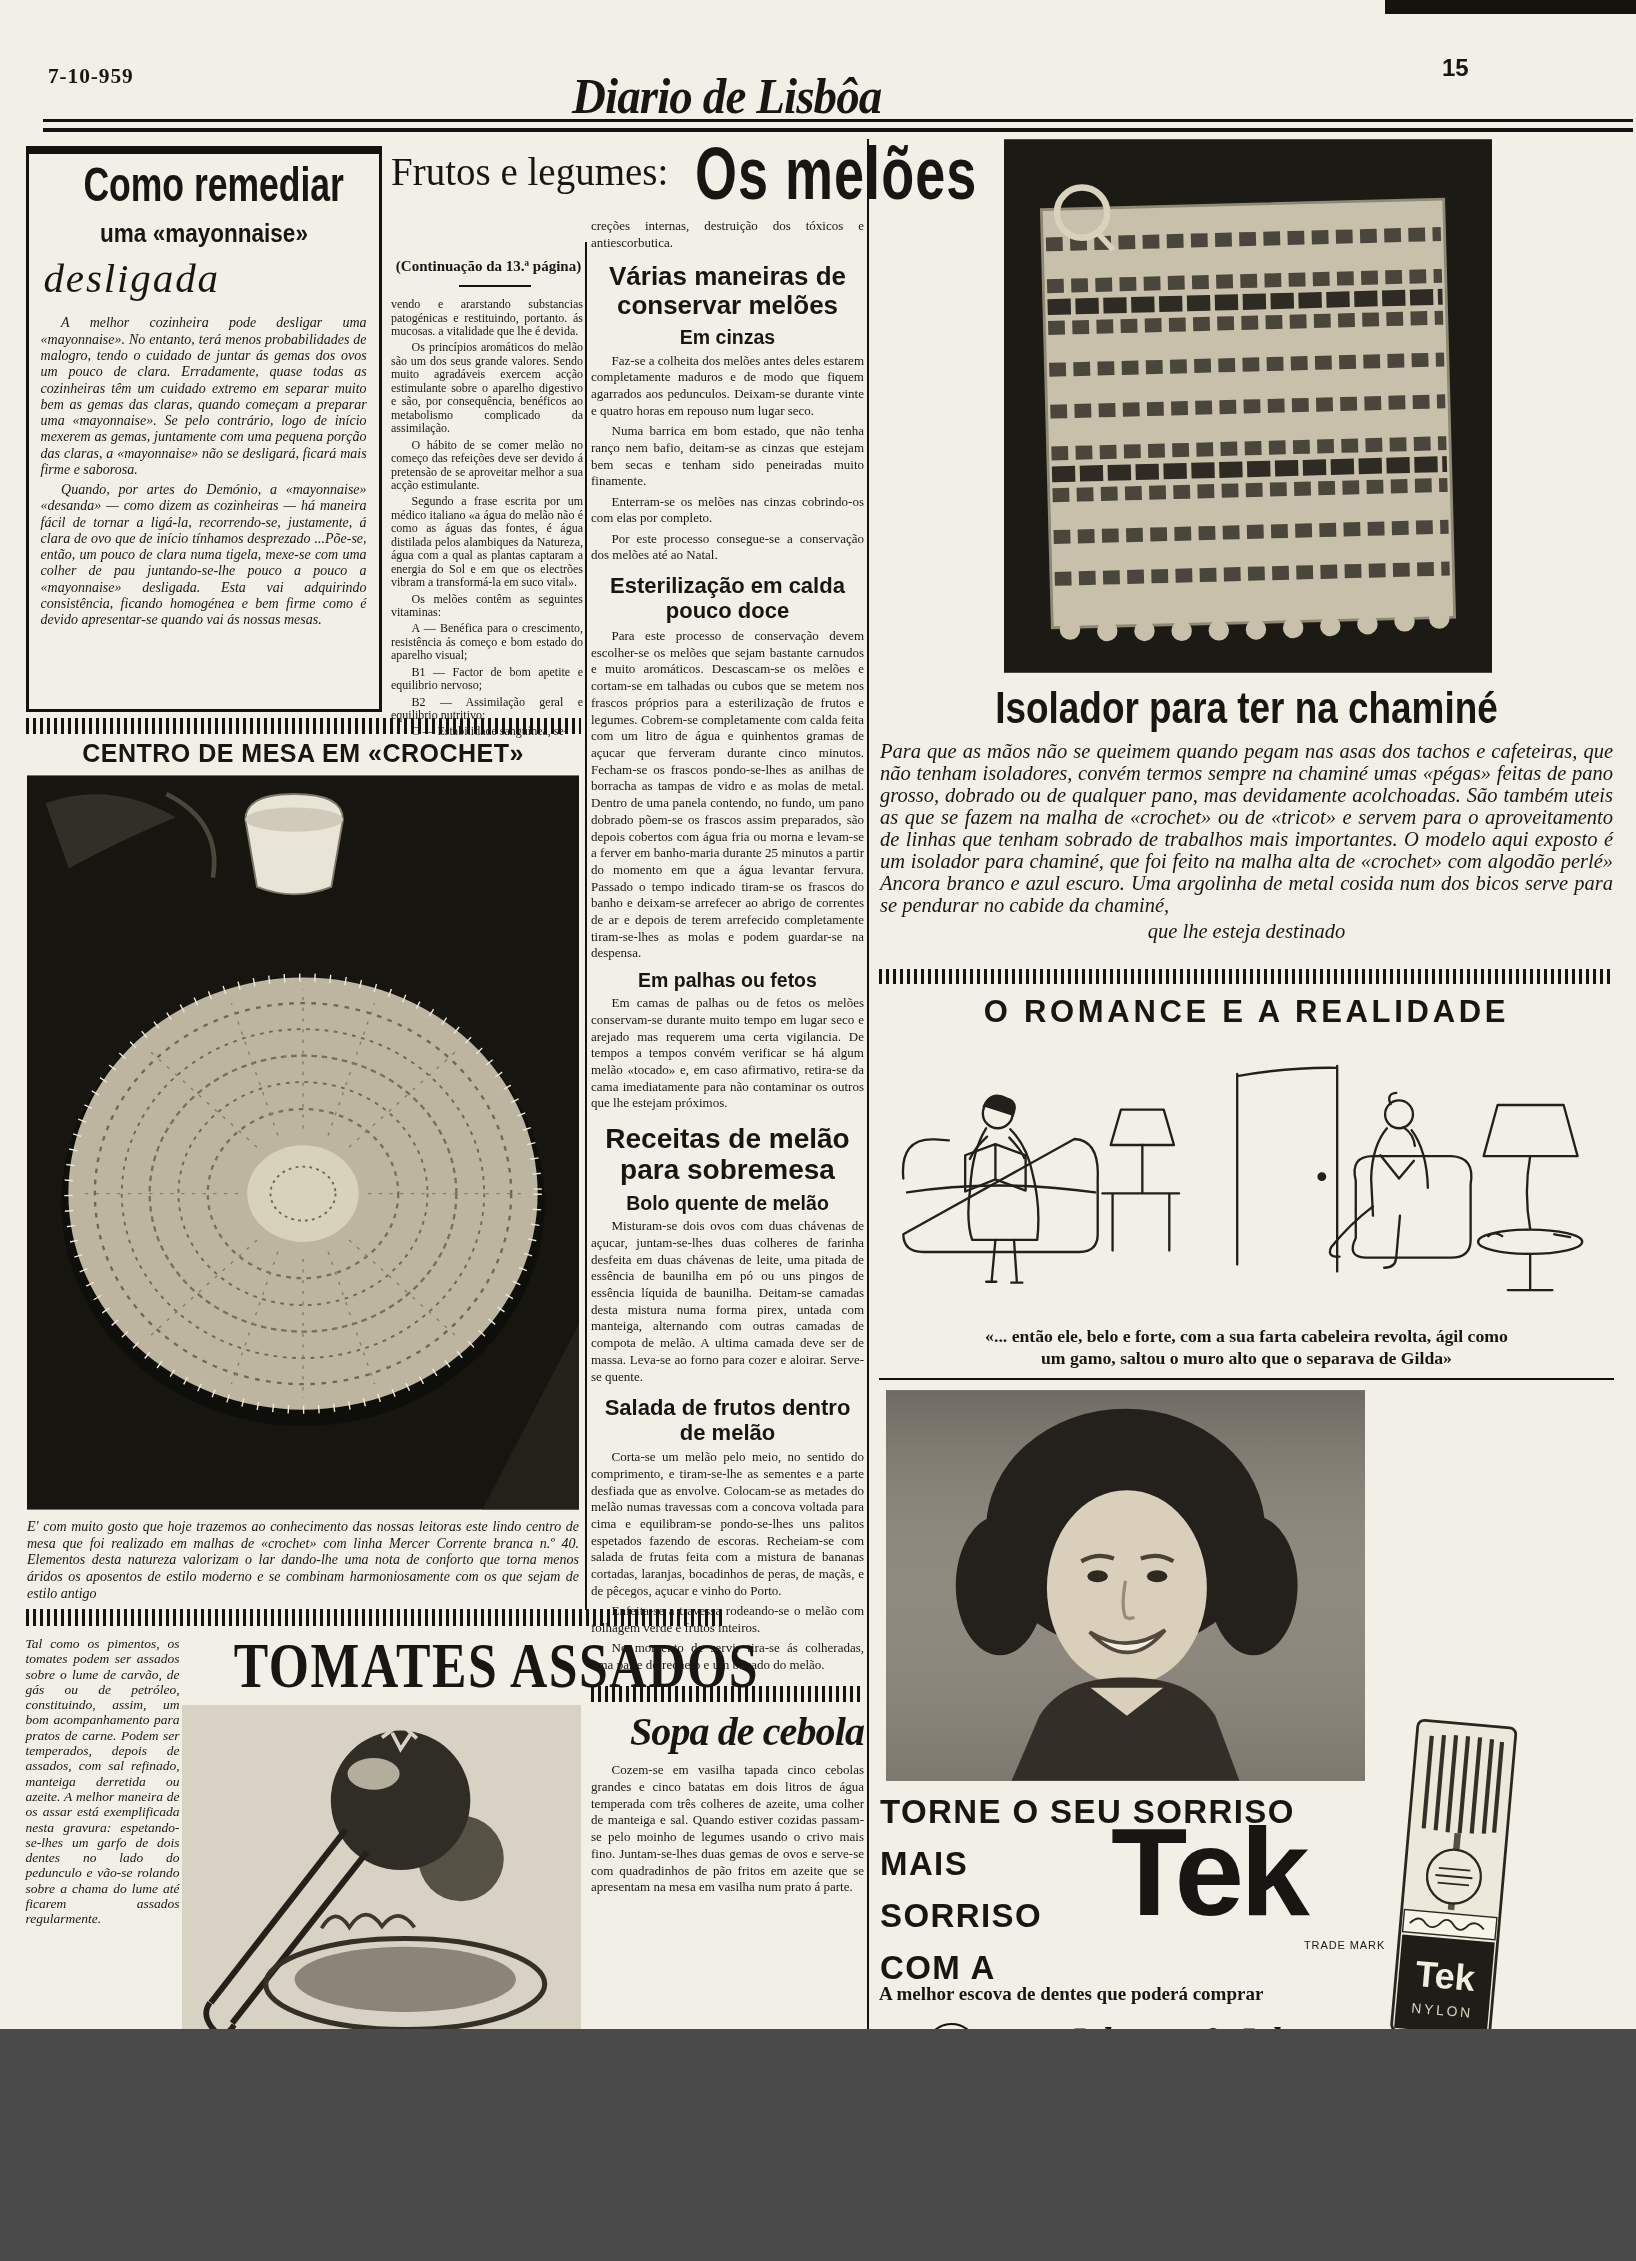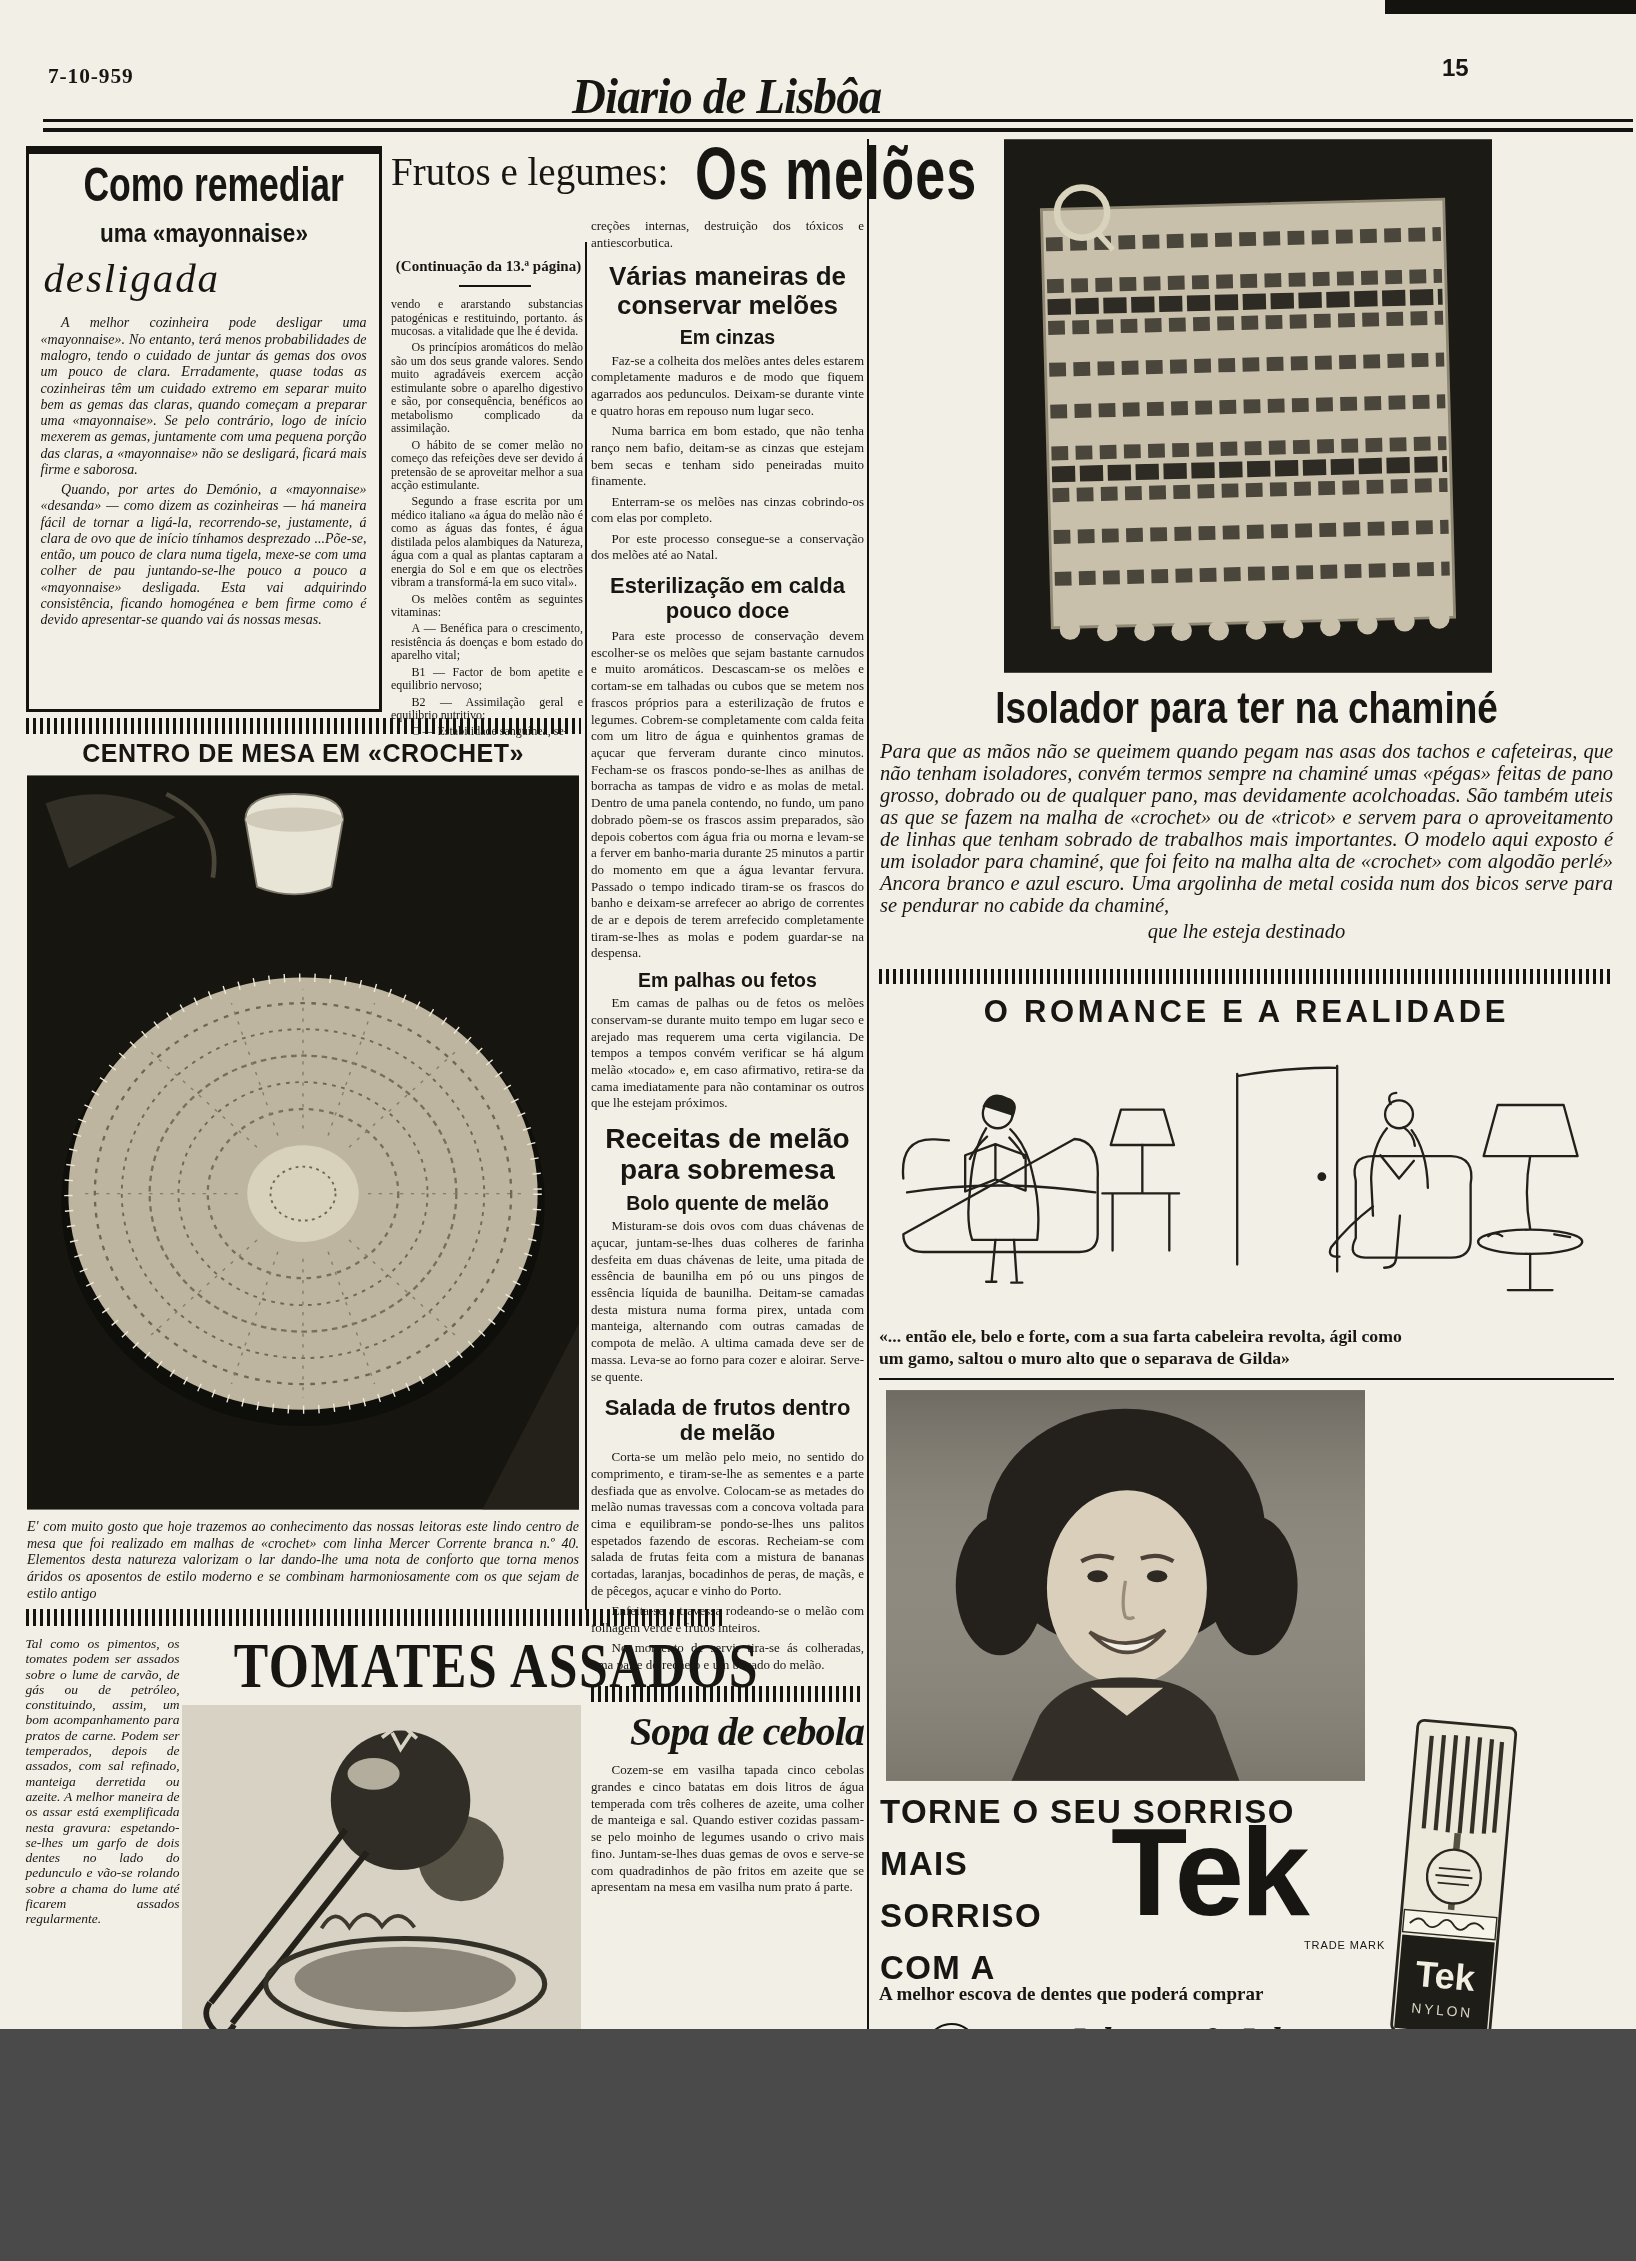--- a/index.html
+++ b/index.html
@@ -58,21 +58,21 @@
   #sopa-title{font-style:italic;font-weight:bold;font-size:40px;line-height:43px;text-align:right;letter-spacing:-0.9px;margin:2.8px 0 9.3px 0;text-indent:0 !important;}
   
   #isolador-photo{left:1004px;top:139px;}
   #isolador-title{left:879px;top:682px;width:735px;font-size:45px;font-weight:bold;text-align:center;
                   transform:scaleX(.82);transform-origin:center;white-space:nowrap;}
   #isolador-body{left:880px;top:740px;width:733px;font-style:italic;font-size:20.5px;line-height:22px;text-align:justify;}
   #isolador-last{text-align:center;text-indent:0;}
   #hatch3{left:879px;top:969px;width:735px;height:15px;}
   #romance-title{left:879px;top:994px;width:735px;font-size:31px;font-weight:bold;letter-spacing:3.7px;text-align:center;}
   #cartoon{left:879px;top:1039px;}
-  #romance-caption{left:879px;top:1325px;width:735px;font-size:17.7px;font-weight:bold;line-height:22px;}
+  #romance-caption{left:879px;top:1325px;width:735px;font-size:17.7px;font-weight:bold;line-height:22px;text-align:center;}
   #rule-r{left:879px;top:1378px;width:735px;height:1.9px;}
   #woman-photo{left:886px;top:1390px;}
   .tek-line{position:absolute;left:880px;font-family:"Liberation Sans","DejaVu Sans",sans-serif;font-weight:bold;font-size:33px;letter-spacing:1.4px;white-space:nowrap;}
   #tek-l1{top:1793px;text-align:right;} #tek-l2{top:1845px;} #tek-l3{top:1897px;} #tek-l4{top:1949px;}
   #tek-logo{left:1111px;top:1809px;font-size:125px;font-weight:bold;letter-spacing:-3.7px;line-height:1;}
   #tek-tm{left:1304px;top:1939px;font-size:11px;letter-spacing:0.9px;}
   #tek-tagline{left:879px;top:1983px;font-size:19px;font-weight:bold;white-space:nowrap;}
   #jj-badge{left:925px;top:2023px;width:49px;height:49px;border:2.3px solid #15130f;border-radius:50%;
             display:flex;align-items:center;justify-content:center;font-style:italic;font-weight:bold;font-size:23px;transform:rotate(-8deg);}
   #jj-script{left:1065px;top:2019px;font-size:36px;font-weight:bold;font-style:italic;white-space:nowrap;transform:skewX(-8deg);letter-spacing:-0.5px;}
@@ -105,21 +105,21 @@
   <div class="abs sans" id="melons-title">Os melões</div>
   <div class="abs" id="melons-cont">(Continuação da 13.ª página)</div>
   <div class="rule" id="minirule"></div>
 
   <div class="abs just" id="col2">
     <p class="noind">vendo e ararstando substancias patogénicas e restituindo, portanto. ás mucosas. a vitalidade que lhe é devida.</p>
     <p>Os princípios aromáticos do melão são um dos seus grande valores. Sendo muito agradáveis exercem acção estimulante sobre o aparelho digestivo e são, por consequência, benéficos ao metabolismo complicado da assimilação.</p>
     <p>O hábito de se comer melão no começo das refeições deve ser devido á pretensão de se aproveitar melhor a sua acção estimulante.</p>
     <p>Segundo a frase escrita por um médico italiano «a água do melão não é como as águas das fontes, é água distilada pelos alambiques da Natureza, água com a qual as plantas captaram a energia do Sol e em que os electrões vibram a transformá-la em suco vital».</p>
     <p>Os melões contêm as seguintes vitaminas:</p>
-    <p>A — Benéfica para o crescimento, resistência ás doenças e bom estado do aparelho vital;</p>
+    <p>A — Benéfica para o crescimento, resistência ás começo e bom estado do aparelho visual;</p>
     <p>B1 — Factor de bom apetite e equilibrio nervoso;</p>
     <p>B2 — Assimilação geral e equilibrio nutritivo;</p>
     <p>C — Estabilidade sanguínea, se-</p>
   </div>
   <div class="vrule" id="vrule-a"></div>
 
   <div class="abs just" id="col3">
     <p class="noind">creções internas, destruição dos tóxicos e antiescorbutica.</p>
     <div class="h-big">Várias maneiras de conservar melões</div>
     <div class="h-med">Em cinzas</div>

